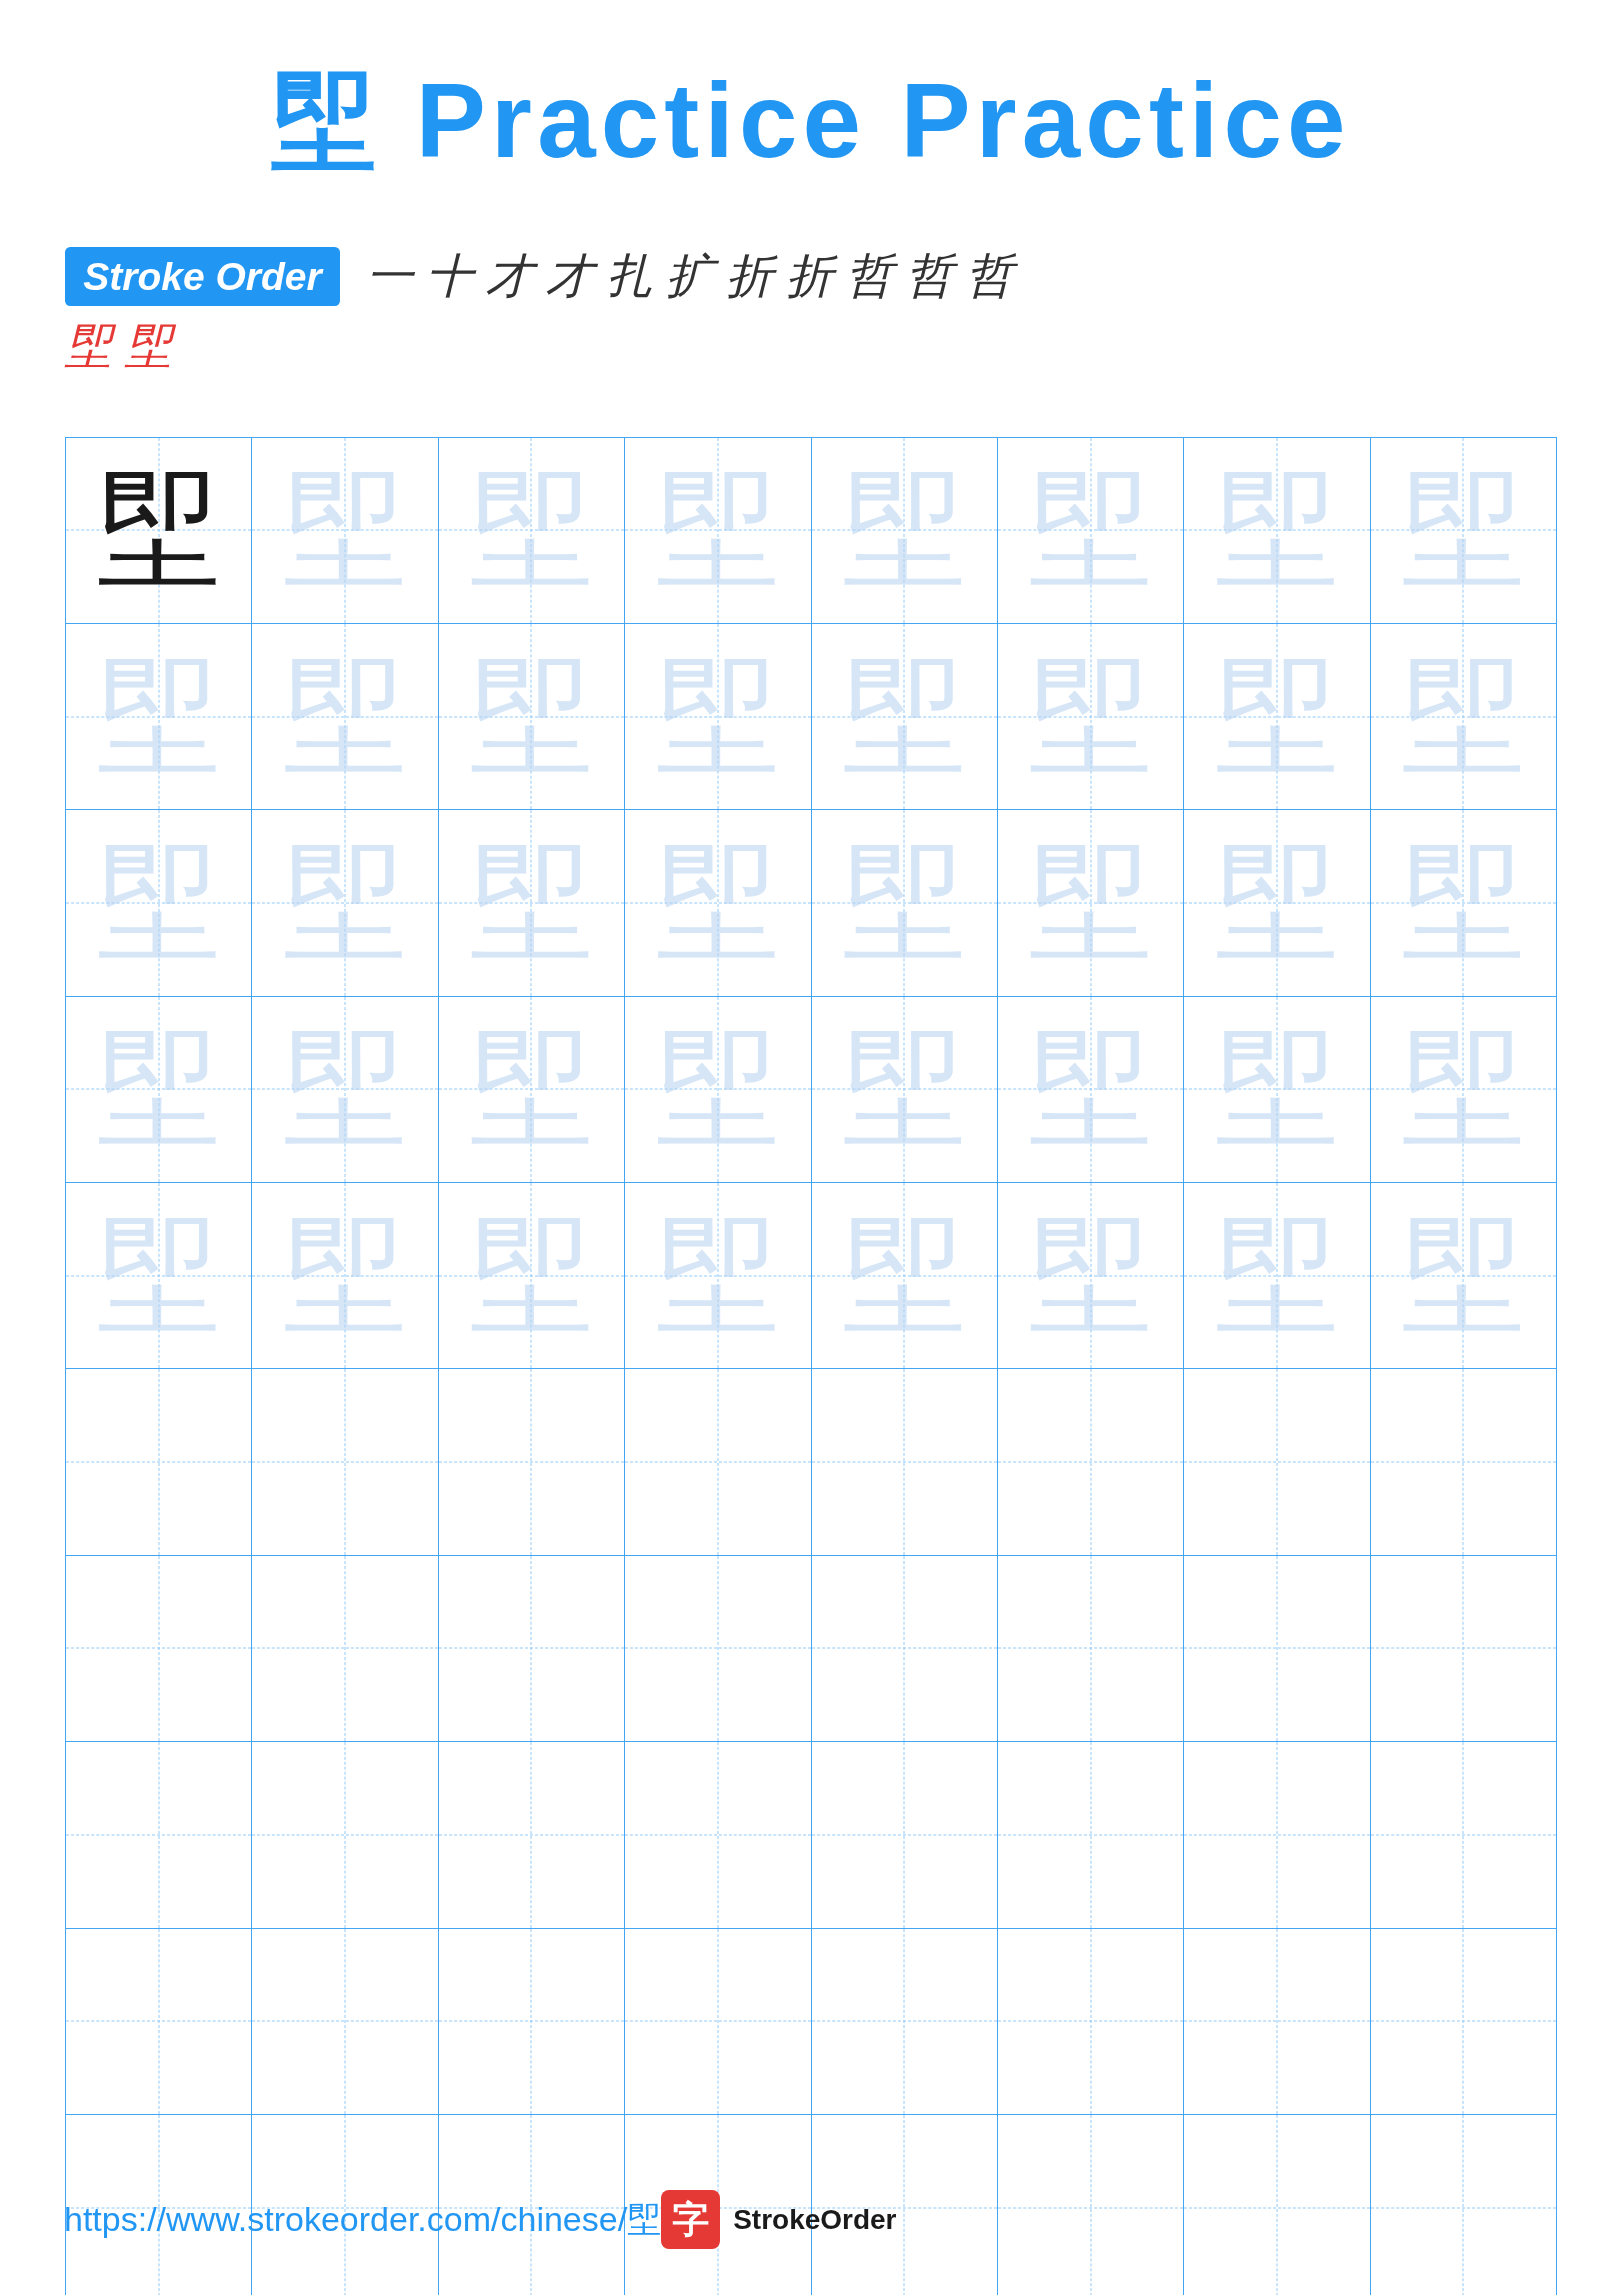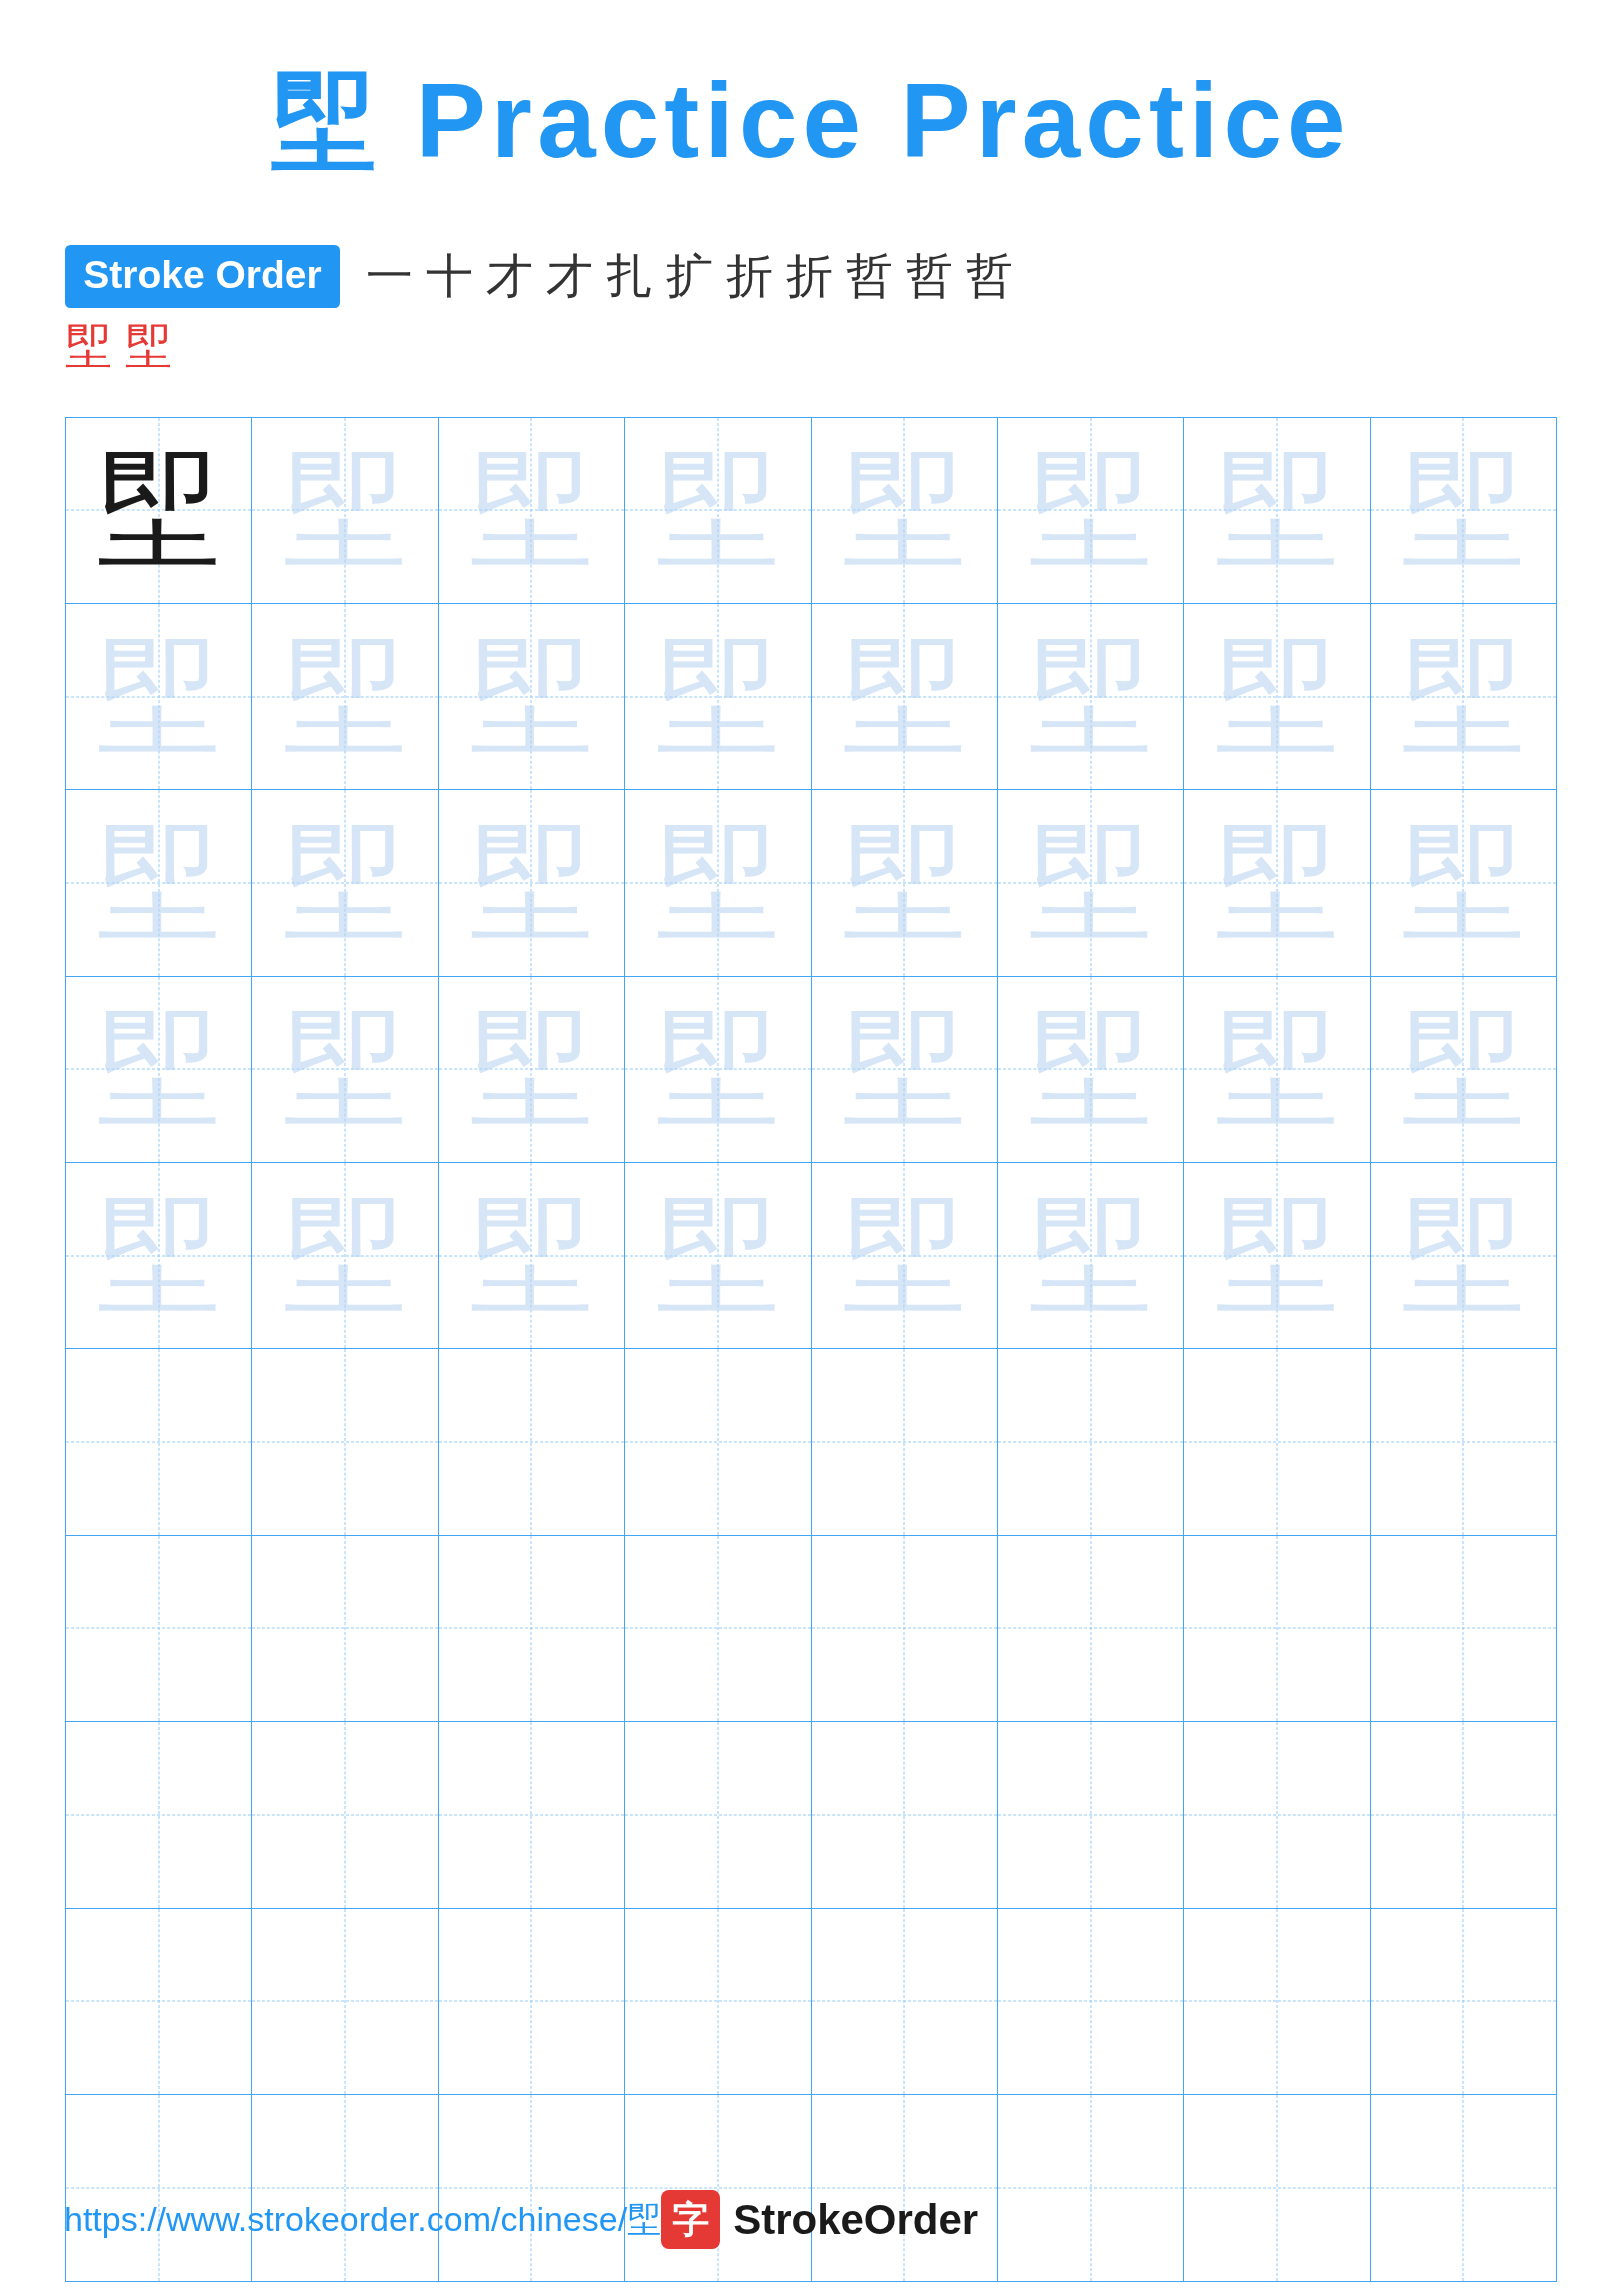--- a/index.html
+++ b/index.html
@@ -28,22 +28,24 @@
       color: #2196F3;
       margin-bottom: 52px;
       font-family: sans-serif;
       letter-spacing: 5.2px;
     }
 
     .stroke-order-section {
       width: 100%;
       display: flex;
       flex-wrap: wrap;
-      margin-bottom: 39px;
+      align-items: center;
+      margin-bottom: 59px;
       gap: 0;
+      font-style: italic;
     }
 
     .stroke-order-label {
       background: #2196F3;
       color: white;
       font-size: 39px;
       font-family: sans-serif;
       font-weight: bold;
       padding: 7.9px 18.3px;
       border-radius: 5.2px;
@@ -168,21 +170,21 @@
       display: flex;
       align-items: center;
       justify-content: center;
       color: white;
       font-size: 37px;
       font-family: serif;
       font-weight: bold;
     }
 
     .footer-logo-text {
-      font-size: 42px;
+      font-size: 28px;
       color: #1a1a1a;
       font-family: sans-serif;
       font-weight: bold;
     }
   </style>
 </head>
 <body>
 
 <div class="page">
 

